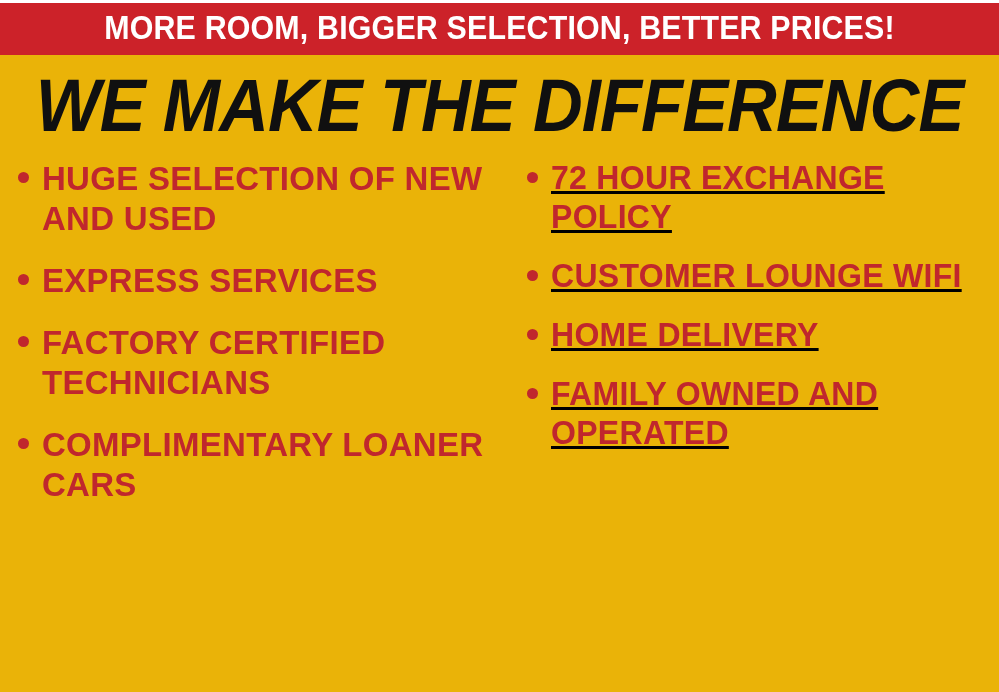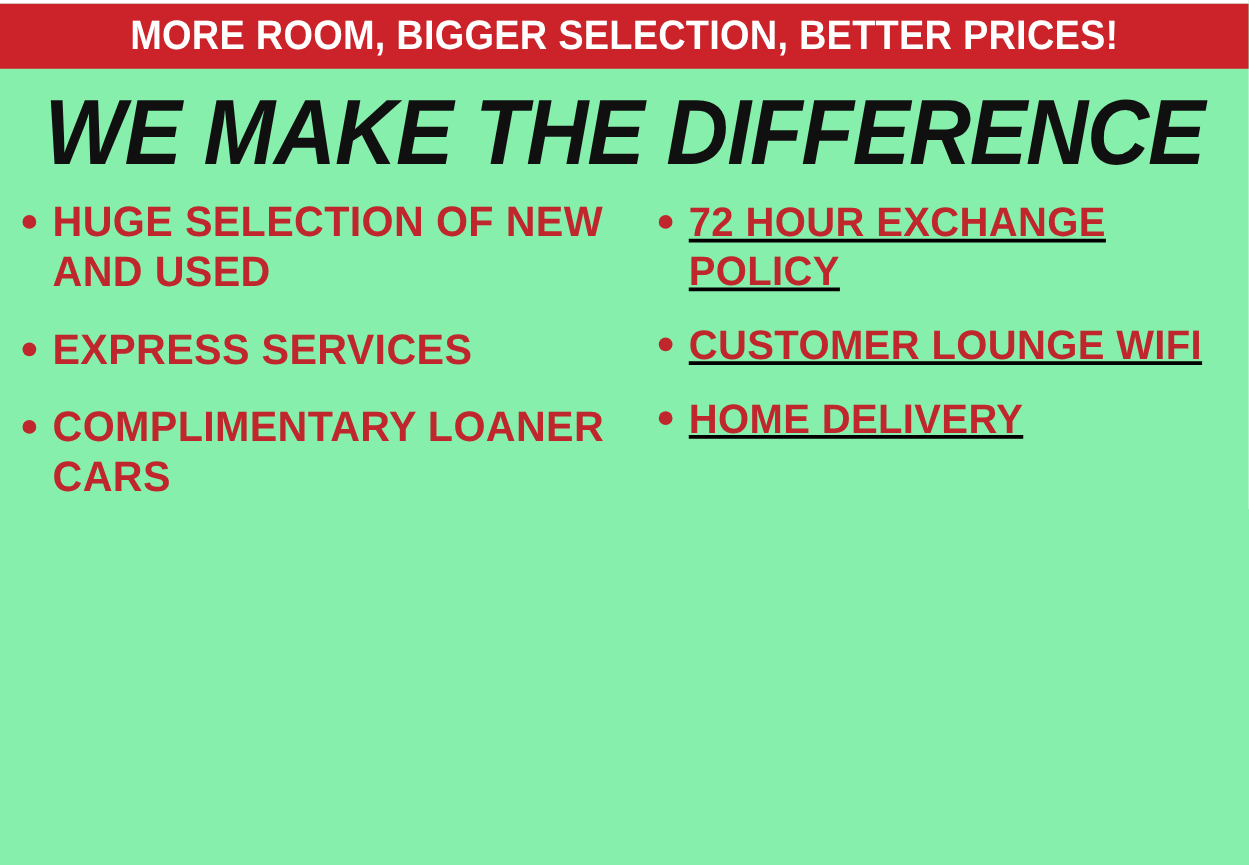--- a/index.html
+++ b/index.html
@@ -12,21 +12,21 @@
     overflow: hidden;
     background: #ffffff;
     font-family: "Liberation Sans", sans-serif;
     -webkit-font-smoothing: antialiased;
   }
 
   #banner {
     position: relative;
     width: 999px;
     height: 692px;
-    background: #86efac;
+    background: #eab308;
     box-sizing: border-box;
   }
 
   
   .top-sliver {
     position: absolute;
     top: 0; left: 0;
     width: 999px;
     height: 3px;
     background: #ffffff;
@@ -161,20 +161,24 @@
       <div class="feature-item">
         <span class="bullet-dot"></span>
         <span class="feature-text">HUGE SELECTION OF NEW AND USED</span>
       </div>
 
       <div class="feature-item">
         <span class="bullet-dot"></span>
         <span class="feature-text">EXPRESS SERVICES</span>
       </div>
 
+      <div class="feature-item">
+        <span class="bullet-dot"></span>
+        <span class="feature-text">FACTORY CERTIFIED TECHNICIANS</span>
+      </div>
 
       <div class="feature-item">
         <span class="bullet-dot"></span>
         <span class="feature-text">COMPLIMENTARY LOANER CARS</span>
       </div>
 
 
     </div>
 
     <div class="column column-right">
@@ -188,19 +192,23 @@
         <span class="bullet-dot"></span>
         <span class="feature-text">CUSTOMER LOUNGE WIFI</span>
       </div>
 
       <div class="feature-item">
         <span class="bullet-dot"></span>
         <span class="feature-text">HOME DELIVERY</span>
       </div>
 
 
+      <div class="feature-item">
+        <span class="bullet-dot"></span>
+        <span class="feature-text">FAMILY OWNED AND OPERATED</span>
+      </div>
 
 
     </div>
 
   </div>
 
 </div>
 
 </body></html>

